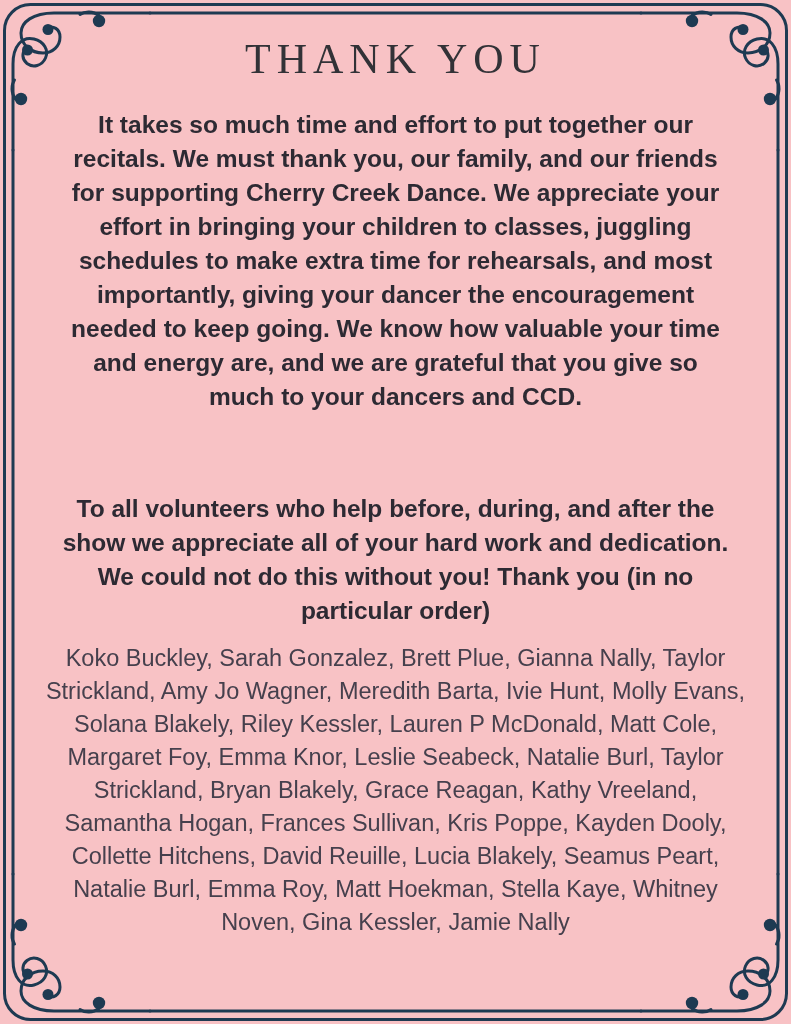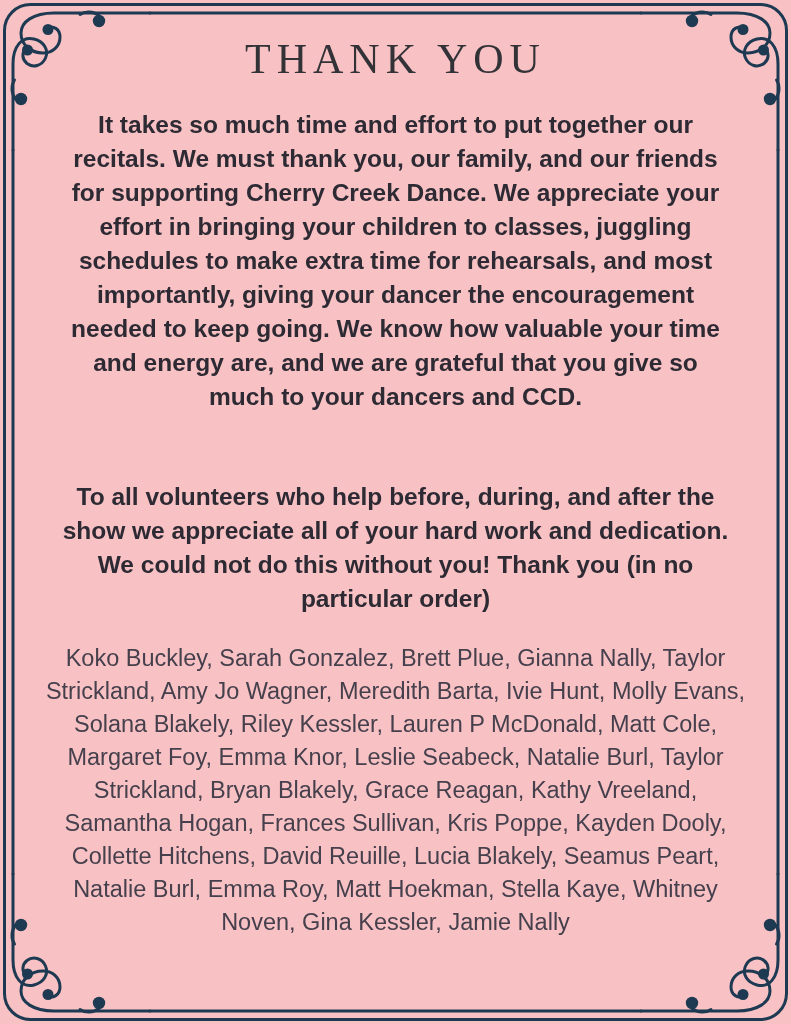--- a/index.html
+++ b/index.html
@@ -34,21 +34,21 @@
   }
   .para{
     position:absolute;left:50%;transform:translateX(-50%);
     width:670px;
     text-align:center;
     font-weight:700;
     font-size:24.5px;line-height:34px;
     color:var(--body-text);
   }
   .para1{top:108px;}
-  .para2{top:480px;}
+  .para2{top:492px;}
   .names{
     position:absolute;top:642px;left:50%;transform:translateX(-50%);
     width:700px;
     text-align:center;
     font-weight:400;
     font-size:23.5px;line-height:33px;
     color:var(--names-text);
   }
 </style>
 </head>

